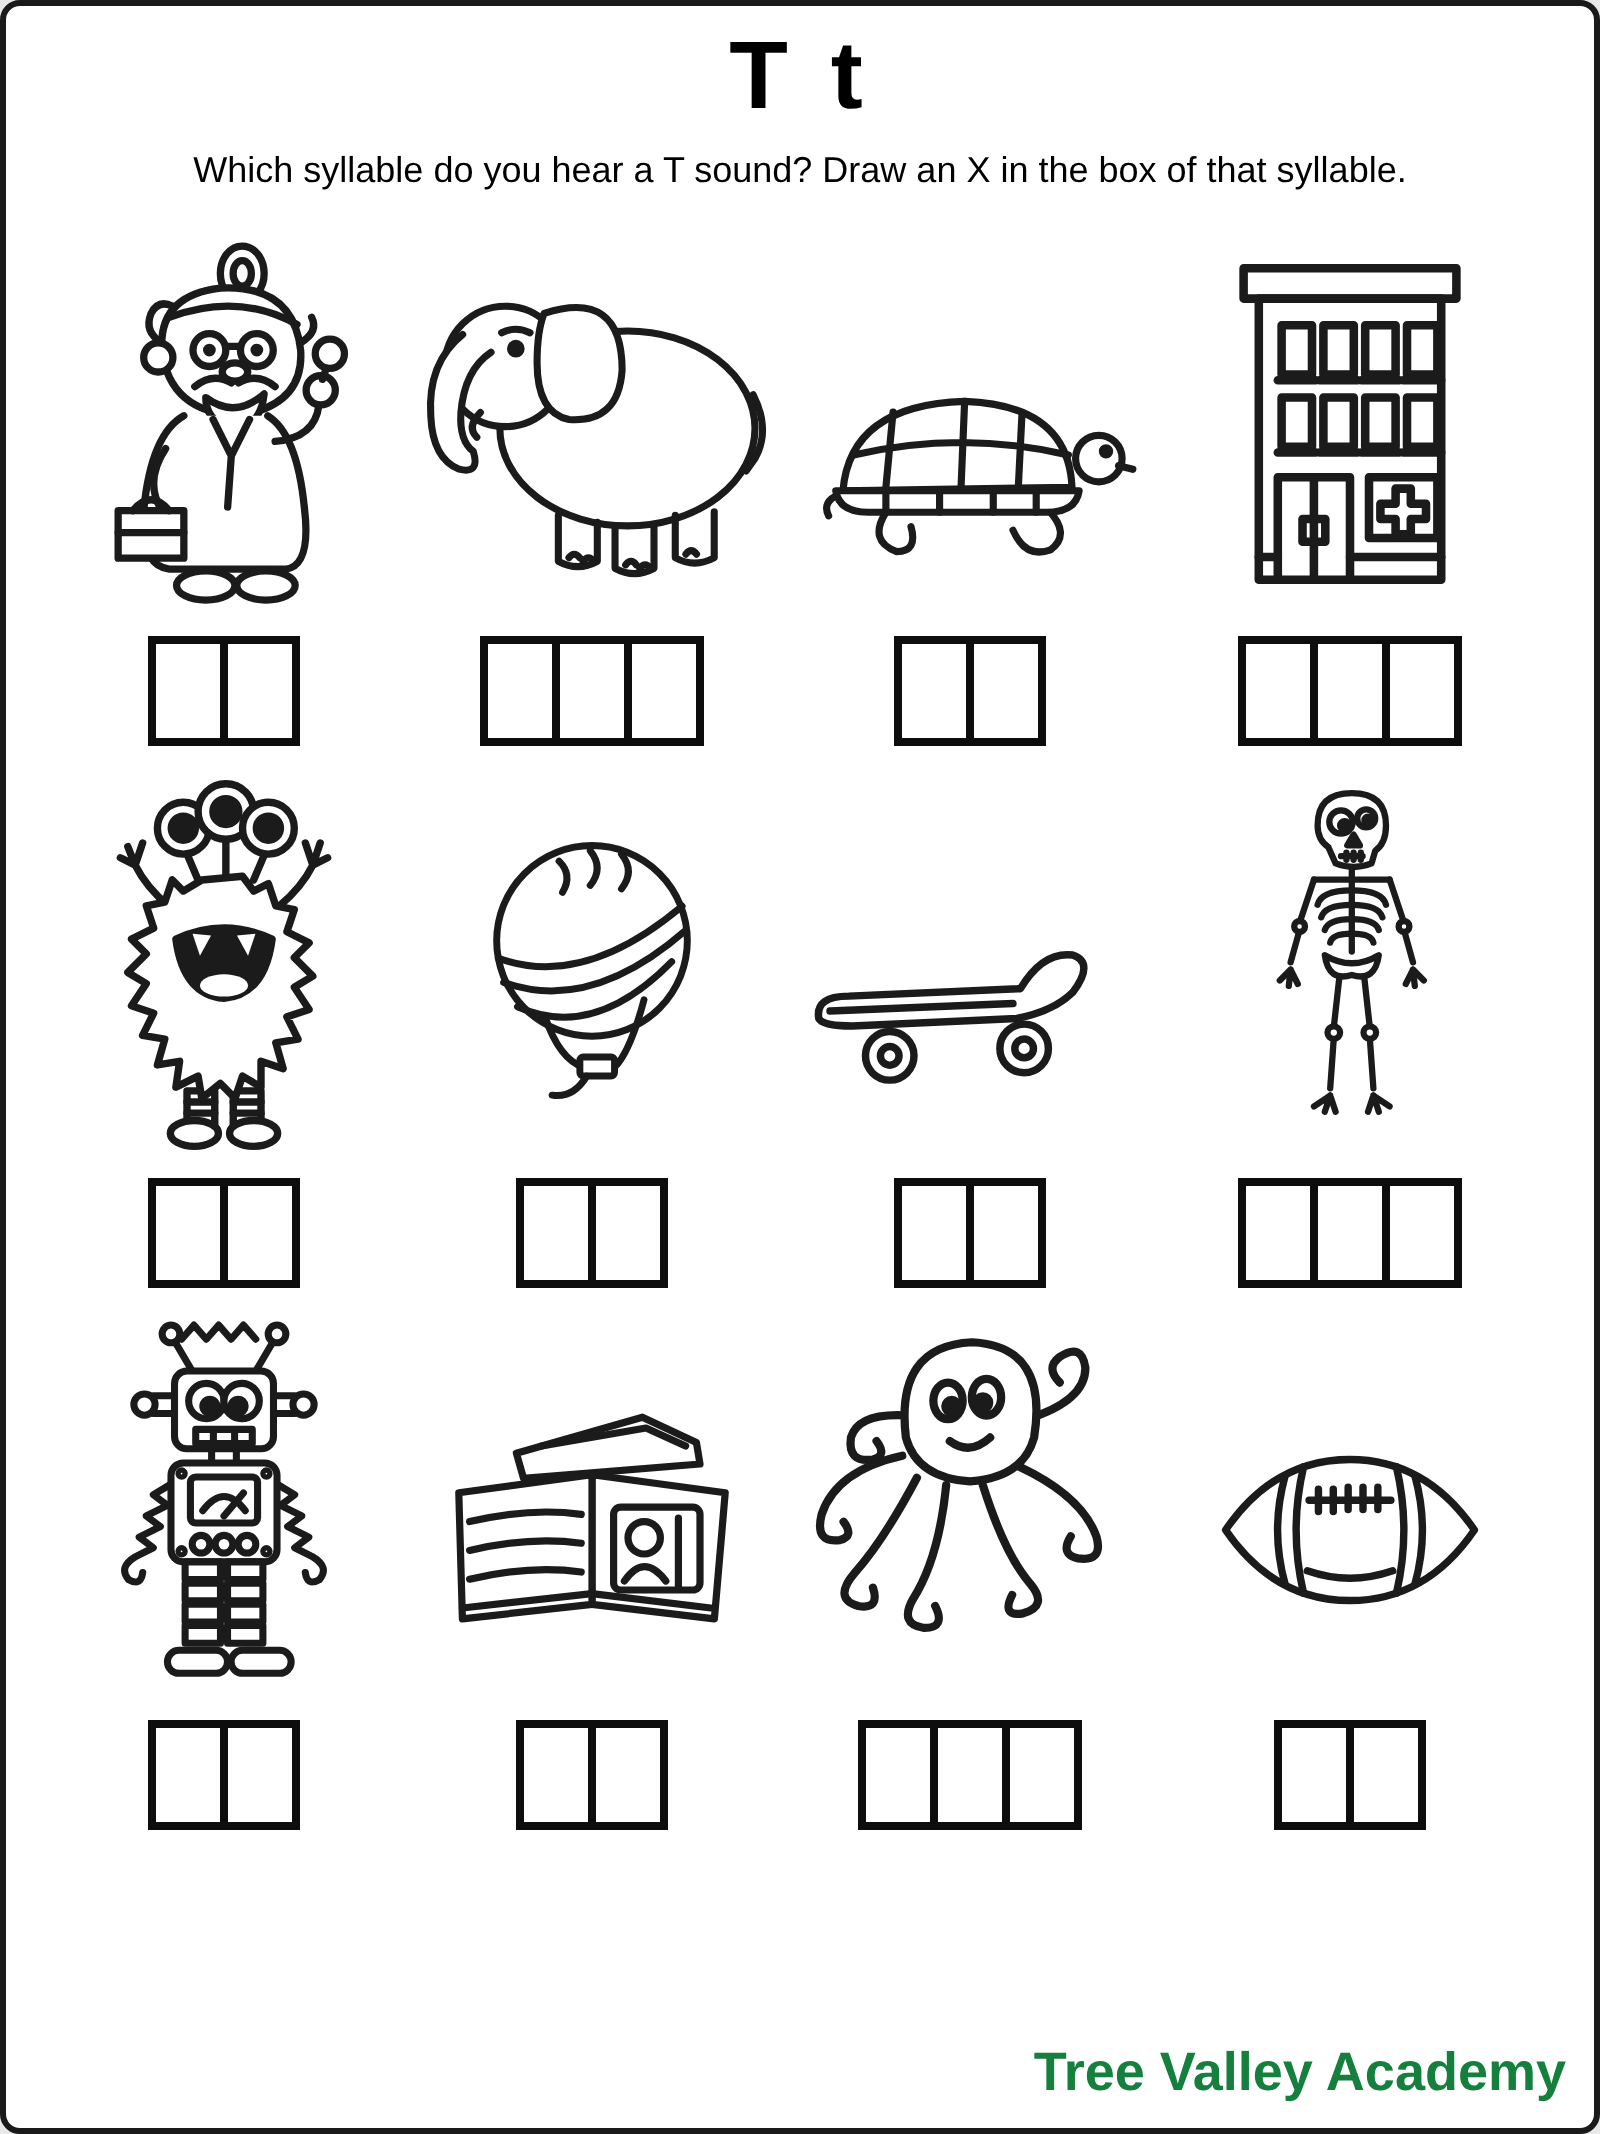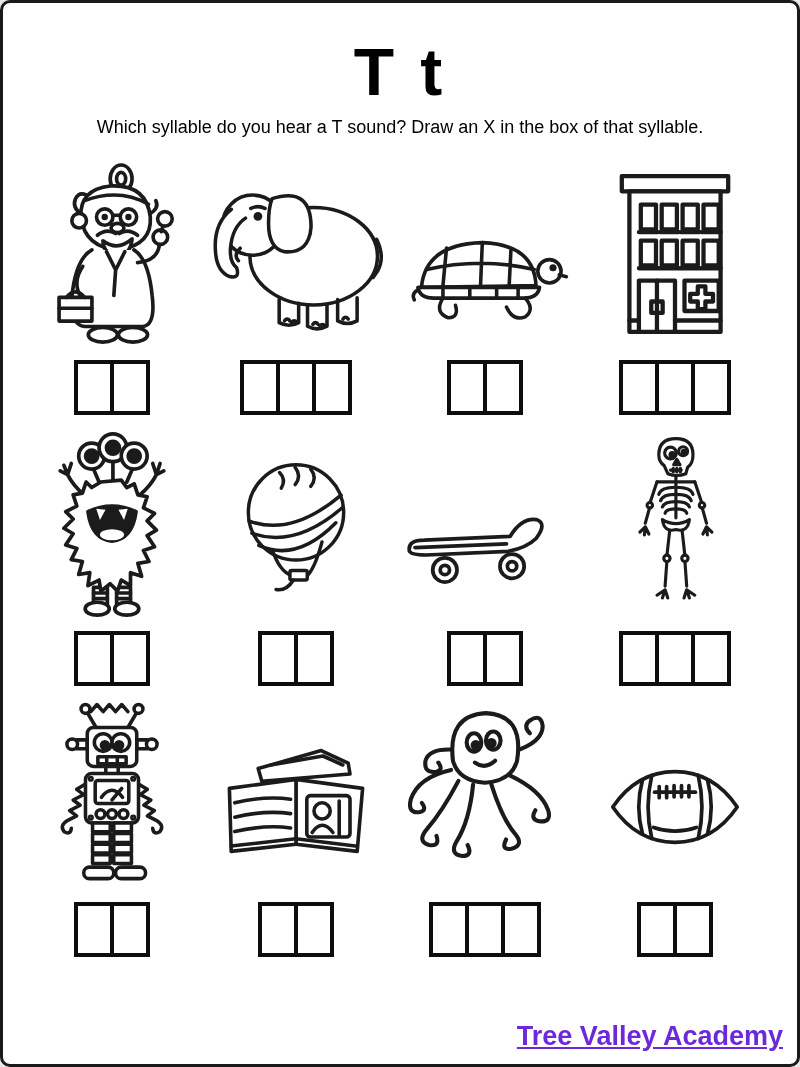--- a/index.html
+++ b/index.html
@@ -9,23 +9,23 @@
     box-sizing:border-box;
     background:#ffffff;
     border:3px solid #1a1a1a;
     border-radius:10px;
     overflow:hidden;
     font-family:"Liberation Sans", sans-serif;
     color:#000;
   }
   .title{
     text-align:center;
-    font-size:66px;
+    font-size:48px;
     font-weight:bold;
-    margin-top:36px;
+    margin-top:12px;
     line-height:1;
     letter-spacing:4px;
   }
   .instruction{
     text-align:center;
     font-size:18px;
     margin-top:12px;
   }
   .grid{
     margin:18px 26px 0;
@@ -414,15 +414,15 @@
         </svg>
       </div>
       <div class="boxes">
           <div class="boxcell"></div>
           <div class="boxcell"></div>
         </div>
     </div>
 
   </div>
 
-  <div class="footer" style="color: #6d28d9; text-decoration: underline;">Tree Valley Academy</div>
+  <div class="footer" style="color: #15803d;">Tree Valley Academy</div>
 
 </div>
 
 </body></html>

